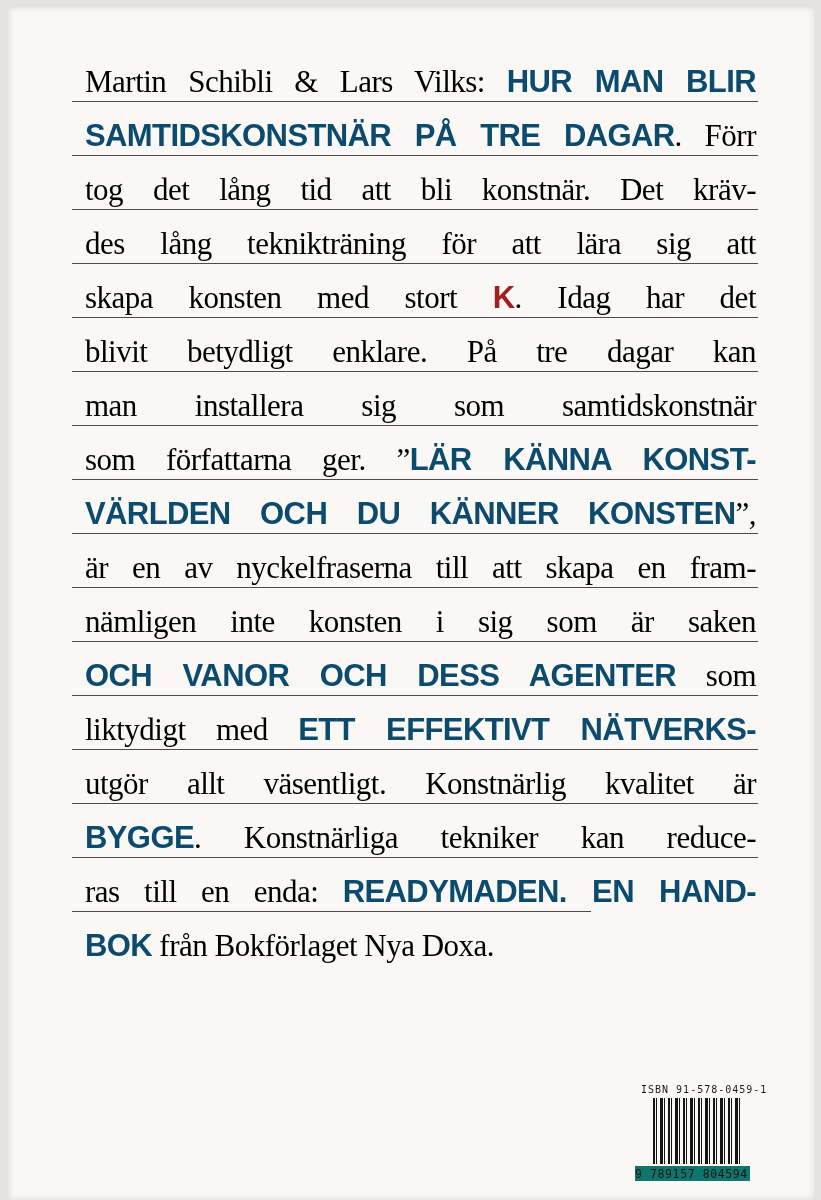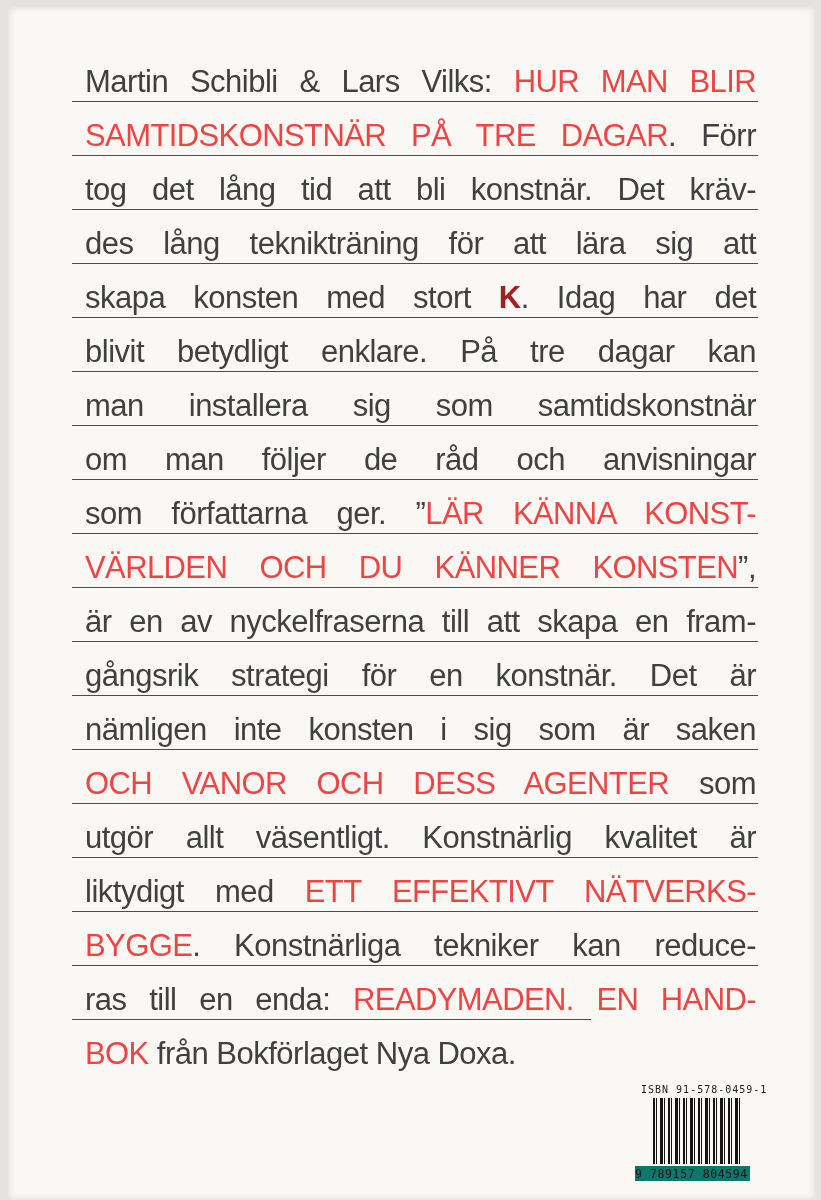--- a/index.html
+++ b/index.html
@@ -36,22 +36,22 @@
   .line.short-rule { border-bottom: none; position: relative; }
   .line.short-rule::after {
     content: "";
     position: absolute;
     left: 0; bottom: 0;
     width: 519px;
     border-bottom: 1.5px solid #4e4c48;
   }
   .line.no-rule { border-bottom: none; }
   .line.left-align { text-align: center; text-align-last: left; }
-  .seg.dark { color: #404040; font-weight: 400; }
-  .seg.blue { color: #ef4444; font-weight: 400; letter-spacing: -0.6px; }
+  .seg.dark { color: #000000; font-weight: 400; font-family: Liberation Serif, serif; }
+  .seg.blue { color: #0c4a6e; font-weight: 700; letter-spacing: -0.6px; }
   .seg.red  { color: #a2201f; font-weight: 700; }
   .barcode {
     position: absolute;
     left: 627px; top: 1077px;
     width: 112px;
     text-align: right;
   }
   .isbn-label {
     font-family: "DejaVu Sans Mono", monospace;
     font-size: 10px;
@@ -89,29 +89,27 @@
 
   <div class="text-block">
 
   <div class="line"><span class="seg dark">Martin Schibli &amp; Lars Vilks: </span><span class="seg blue">HUR MAN BLIR</span></div>
       <div class="line"><span class="seg blue">SAMTIDSKONSTNÄR PÅ TRE DAGAR</span><span class="seg dark">. Förr</span></div>
       <div class="line"><span class="seg dark">tog det lång tid att bli konstnär. Det kräv-</span></div>
       <div class="line"><span class="seg dark">des lång teknikträning för att lära sig att</span></div>
       <div class="line"><span class="seg dark">skapa konsten med stort </span><span class="seg red">K</span><span class="seg dark">. Idag har det</span></div>
       <div class="line"><span class="seg dark">blivit betydligt enklare. På tre dagar kan</span></div>
       <div class="line"><span class="seg dark">man installera sig som samtidskonstnär</span></div>
-      <div class="line"><span class="seg dark">om man följer de råd och anvisningar</span></div>
       <div class="line"><span class="seg dark">som författarna ger. ”</span><span class="seg blue">LÄR KÄNNA KONST-</span></div>
       <div class="line"><span class="seg blue">VÄRLDEN OCH DU KÄNNER KONSTEN</span><span class="seg dark">”,</span></div>
       <div class="line"><span class="seg dark">är en av nyckelfraserna till att skapa en fram-</span></div>
-      <div class="line"><span class="seg dark">gångsrik strategi för en konstnär. Det är</span></div>
       <div class="line"><span class="seg dark">nämligen inte konsten i sig som är saken</span></div>
       <div class="line"><span class="seg blue">OCH VANOR OCH DESS AGENTER</span><span class="seg dark"> som</span></div>
+      <div class="line"><span class="seg dark">liktydigt med </span><span class="seg blue">ETT EFFEKTIVT NÄTVERKS-</span></div>
       <div class="line"><span class="seg dark">utgör allt väsentligt. Konstnärlig kvalitet är</span></div>
-      <div class="line"><span class="seg dark">liktydigt med </span><span class="seg blue">ETT EFFEKTIVT NÄTVERKS-</span></div>
       <div class="line"><span class="seg blue">BYGGE</span><span class="seg dark">. Konstnärliga tekniker kan reduce-</span></div>
       <div class="line short-rule"><span class="seg dark">ras till en enda: </span><span class="seg blue">READYMADEN. EN HAND-</span></div>
       <div class="line no-rule left-align"><span class="seg blue">BOK</span><span class="seg dark"> från Bokförlaget Nya Doxa.</span></div>
     </div>
 
   <div class="barcode">
     <div class="isbn-label">ISBN 91-578-0459-1</div>
     <div class="bars"></div>
     <span class="barcode-digits">9 789157 804594</span>
   </div>

